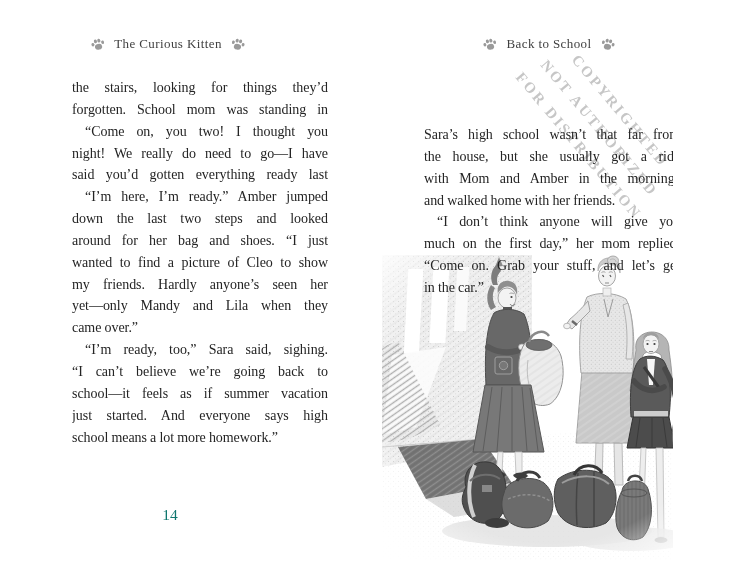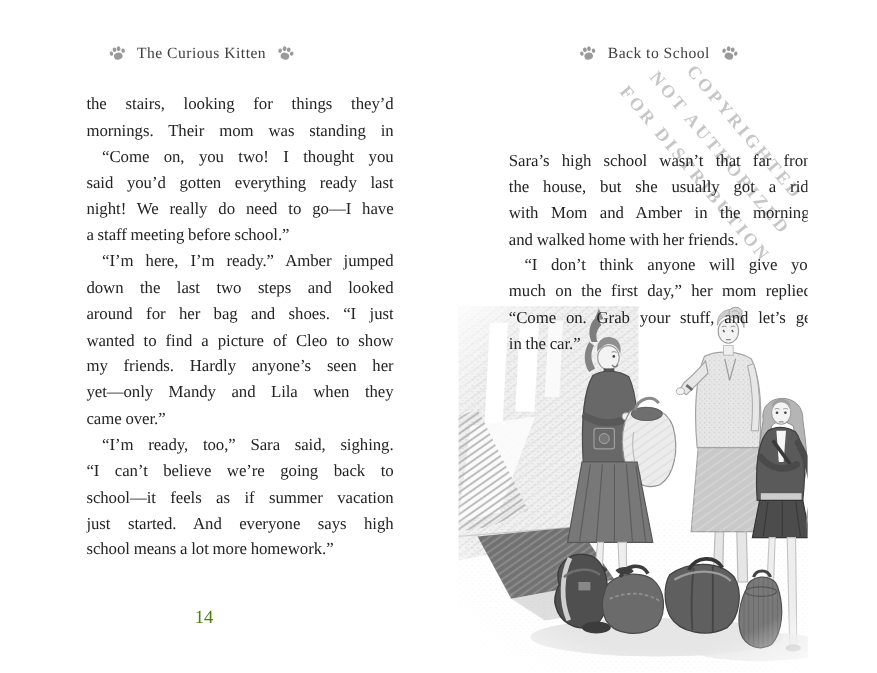--- a/index.html
+++ b/index.html
@@ -19,21 +19,21 @@
   .paw.flip{transform:rotate(14deg);} .paw.tilt{transform:rotate(-14deg);}
 
   .text-col{position:absolute;top:77px;width:256px;font-size:14px;letter-spacing:-0.05px;word-spacing:-0.3px;z-index:2;}
   .page.left  .text-col{left:42px;margin-left:30px;}
   .page.right .text-col{left:72px;margin-top:47px;}
   .line{text-align:justify;text-align-last:justify;height:21.85px;line-height:21.85px;overflow:hidden;}
   .line.last{text-align-last:left;}
   .para.indent .line:first-child{text-indent:13px;}
 
   .page-number{position:absolute;top:506px;left:0;width:340px;text-align:center;
-    font-size:15.5px;color:#4d7c0f;}
+    font-size:15.5px;color:#0f766e;}
 
   .watermark{
     position:absolute;left:132px;top:88px;width:230px;z-index:1;
     transform:rotate(50deg);transform-origin:center;
     text-align:center;pointer-events:none;
     font-weight:bold;font-size:15px;letter-spacing:2.5px;line-height:27px;
     color:rgba(152,152,152,0.55);
   }
   .illustration{position:absolute;left:30px;top:255px;width:336px;height:306px;z-index:0;}
 </style>
@@ -56,27 +56,26 @@
         <ellipse cx="12" cy="15" rx="6.2" ry="5"></ellipse>
           <ellipse cx="3.4" cy="9.2" rx="2.5" ry="3.1"></ellipse>
         <ellipse cx="9" cy="4.8" rx="2.7" ry="3.3"></ellipse>
           <ellipse cx="15" cy="4.8" rx="2.7" ry="3.3"></ellipse>
         <ellipse cx="20.6" cy="9.2" rx="2.5" ry="3.1"></ellipse>
       </svg>
     </div>
     <div class="text-col" id="left-text">
         <div class="para">
           <div class="line">the stairs, looking for things they’d</div>
-          <div class="line">mornings. Their mom was standing in</div>
+          <div class="line">forgotten. School mom was standing in</div>
         </div>
         <div class="para indent">
           <div class="line">“Come on, you two! I thought you</div>
+          <div class="line">night! We really do need to go—I have</div>
           <div class="line">said you’d gotten everything ready last</div>
-          <div class="line">night! We really do need to go—I have</div>
-          <div class="line last">a staff meeting before school.”</div>
         </div>
         <div class="para indent">
           <div class="line">“I’m here, I’m ready.” Amber jumped</div>
           <div class="line">down the last two steps and looked</div>
           <div class="line">around for her bag and shoes. “I just</div>
           <div class="line">wanted to find a picture of Cleo to show</div>
           <div class="line">my friends. Hardly anyone’s seen her</div>
           <div class="line">yet—only Mandy and Lila when they</div>
           <div class="line last">came over.”</div>
         </div>

